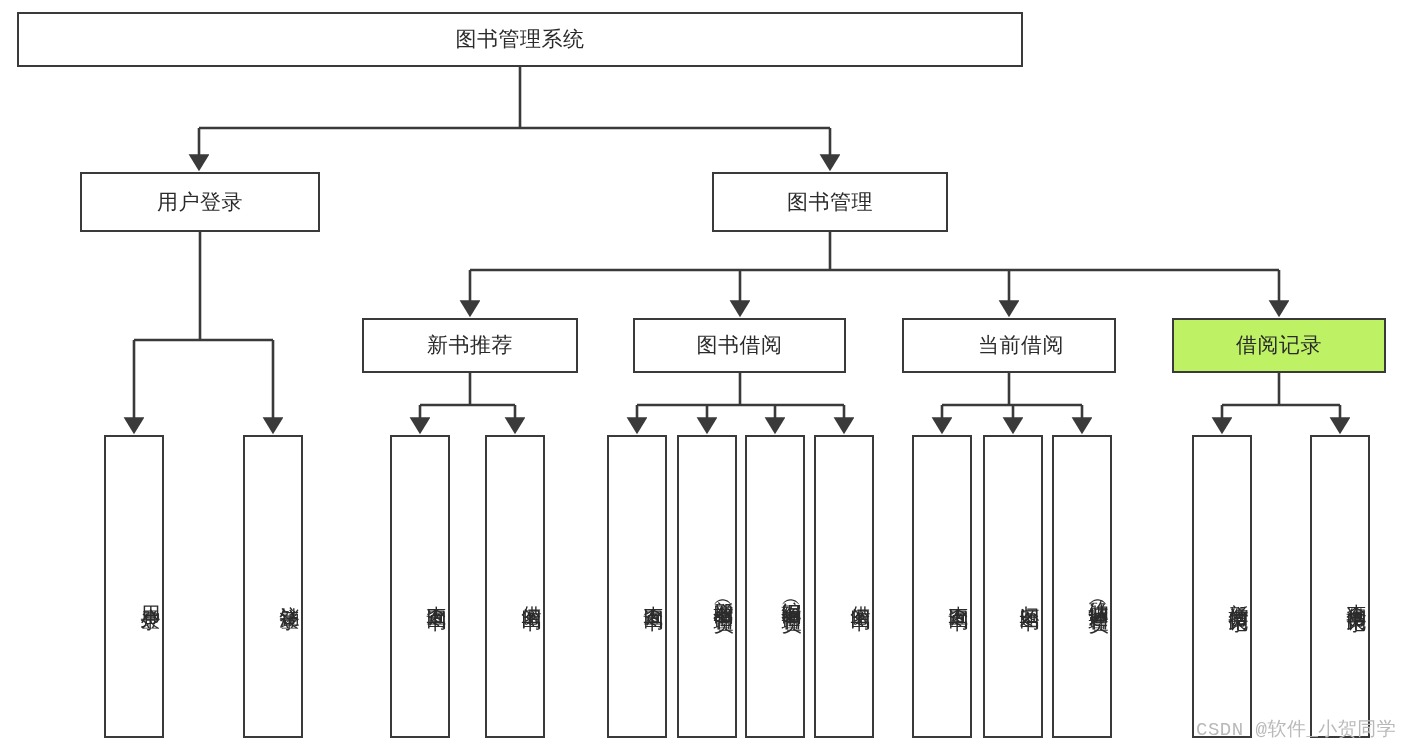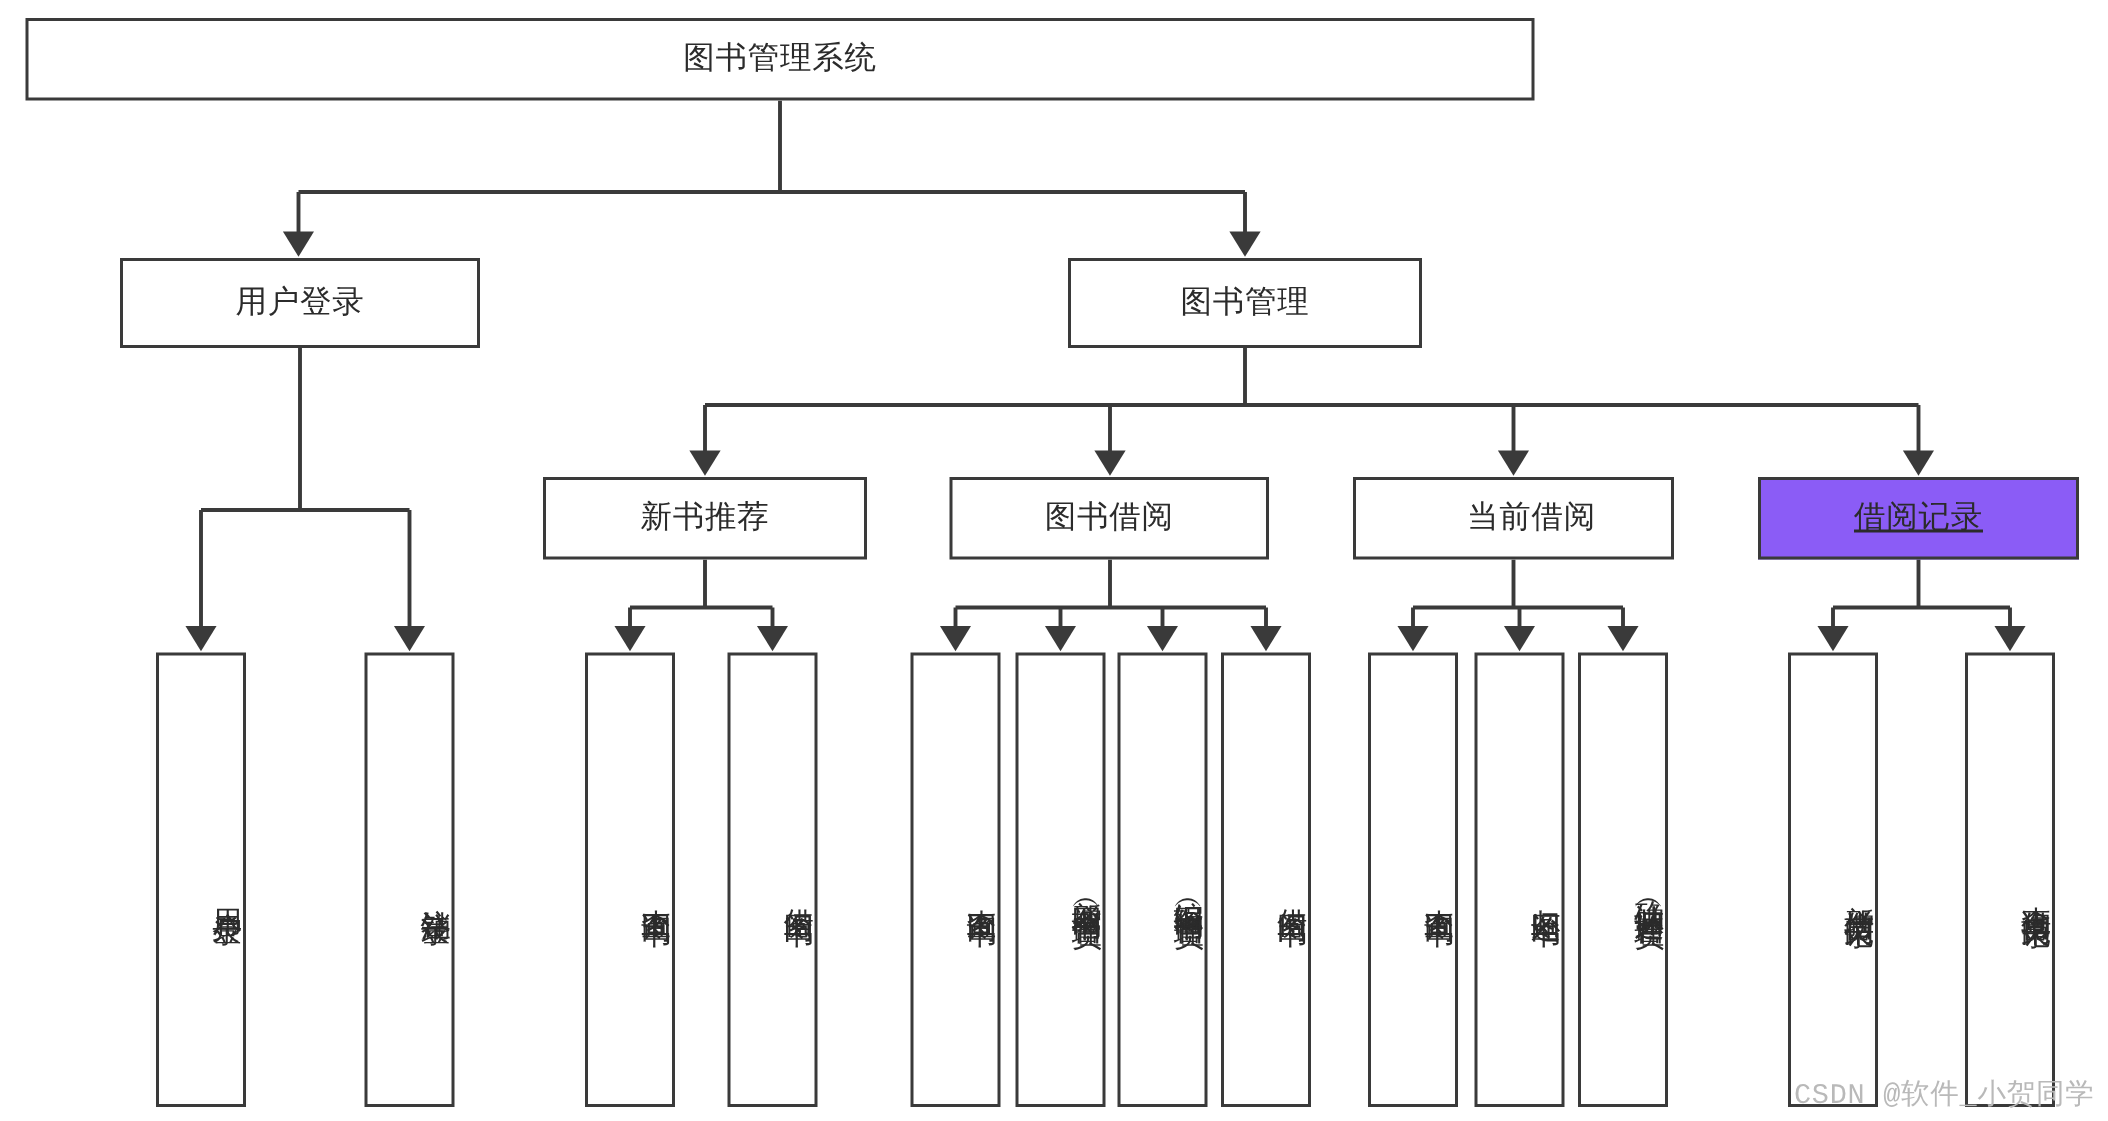--- a/index.html
+++ b/index.html
@@ -145,21 +145,21 @@
 
   <div class="node horiz" id="node-l3-1" style="left: 633px; top: 318px; width: 213px; height: 55px; border-color: rgb(58, 58, 58); color: rgb(43, 43, 43); background: rgb(255, 255, 255);">
       <span>图书借阅</span>
     </div>
   <div class="node horiz" id="node-l3-0" style="left: 362px; top: 318px; width: 216px; height: 55px; border-color: rgb(58, 58, 58); color: rgb(43, 43, 43); background: rgb(255, 255, 255);">
       <span>新书推荐</span>
     </div>
   <div class="node horiz" id="node-l3-2" style="left: 902px; top: 318px; width: 214px; height: 55px; border-color: rgb(58, 58, 58); color: rgb(43, 43, 43); background: rgb(255, 255, 255); padding-left: 24px;">
       <span>当前借阅</span>
     </div>
-  <div class="node horiz" id="node-l3-3" style="left: 1172px; top: 318px; width: 214px; height: 55px; border-color: rgb(58, 58, 58); color: rgb(43, 43, 43); background: #8b5cf6; text-decoration: underline;">
+  <div class="node horiz" id="node-l3-3" style="left: 1172px; top: 318px; width: 214px; height: 55px; border-color: rgb(58, 58, 58); color: rgb(43, 43, 43); background: #bef264;">
       <span>借阅记录</span>
     </div>
 
   <div class="node vert" id="leaf-0" style="left: 104px; top: 435px; width: 60px; height: 303px; border-color: rgb(58, 58, 58); color: rgb(43, 43, 43); background: rgb(255, 255, 255);">
       <span class="vtxt">用户登录</span>
     </div>
   <div class="node vert" id="leaf-1" style="left: 243px; top: 435px; width: 60px; height: 303px; border-color: rgb(58, 58, 58); color: rgb(43, 43, 43); background: rgb(255, 255, 255);">
       <span class="vtxt">注销登录</span>
     </div>
   <div class="node vert" id="leaf-2" style="left: 390px; top: 435px; width: 60px; height: 303px; border-color: rgb(58, 58, 58); color: rgb(43, 43, 43); background: rgb(255, 255, 255);">

